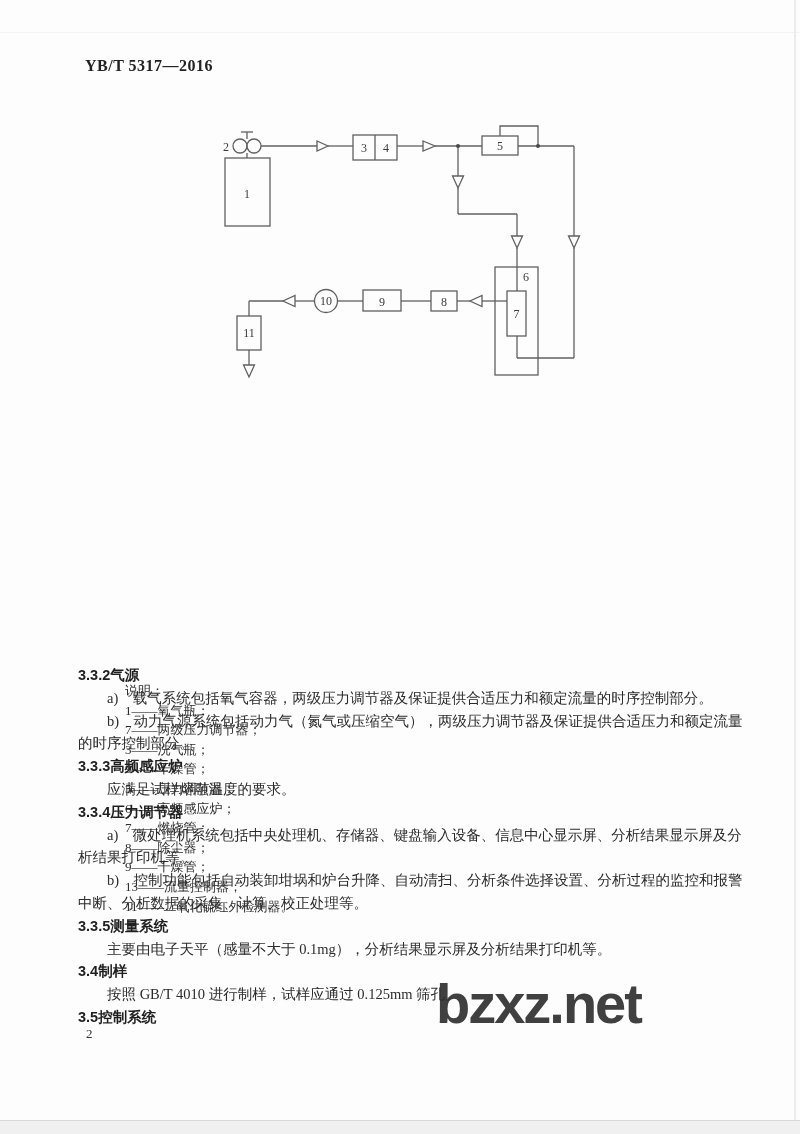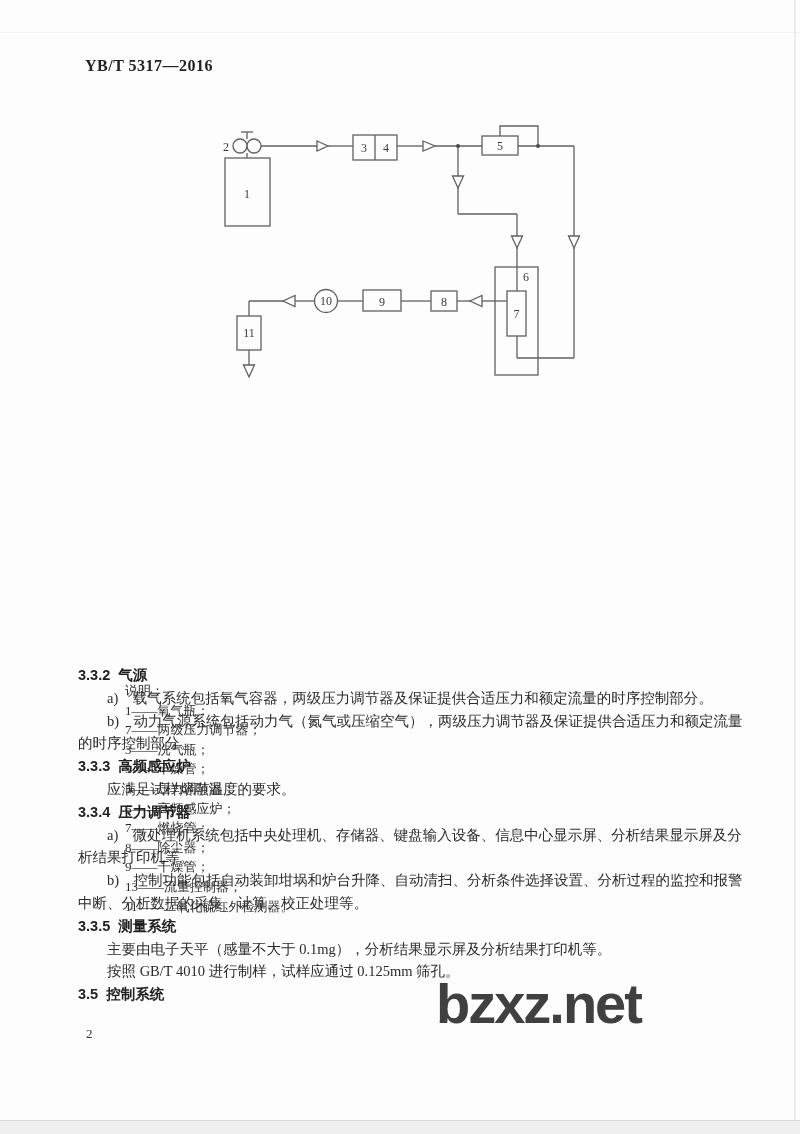--- a/index.html
+++ b/index.html
@@ -28,21 +28,21 @@
   .legend-line{white-space:nowrap;}
   .sections{
     position:absolute;left:78px;top:664px;width:668px;
     font-size:14.5px;line-height:22.8px;color:#2b2b2b;
     z-index:2;
   }
   .sec-heading{
     font-family:"Liberation Sans","DejaVu Sans",sans-serif;
     font-weight:bold;font-size:14.5px;color:#1f1f1f;
   }
-  .sec-num{margin-right:8px;}
+  .sec-num{margin-right:0;}
   .sec-para{margin:0;text-indent:2em;}
   .page-number{
     position:absolute;left:86px;top:1026px;
     font-size:13px;color:#333;z-index:2;
   }
   .watermark{
     position:absolute;left:436px;top:976px;
     font-family:"Liberation Sans","DejaVu Sans",sans-serif;
     font-weight:bold;font-size:56px;line-height:1;
     letter-spacing:-2px;color:#404040;z-index:1;
@@ -166,20 +166,21 @@
       <div class="sec-heading"><span class="sec-num">3.3.2</span><span class="sec-title">气源</span></div>
       <p class="sec-para">a)　载气系统包括氧气容器，两级压力调节器及保证提供合适压力和额定流量的时序控制部分。</p>
       <p class="sec-para">b)　动力气源系统包括动力气（氮气或压缩空气），两级压力调节器及保证提供合适压力和额定流量的时序控制部分。</p>
       <div class="sec-heading"><span class="sec-num">3.3.3</span><span class="sec-title">高频感应炉</span></div>
       <p class="sec-para">应满足试样熔融温度的要求。</p>
       <div class="sec-heading"><span class="sec-num">3.3.4</span><span class="sec-title">压力调节器</span></div>
       <p class="sec-para">a)　微处理机系统包括中央处理机、存储器、键盘输入设备、信息中心显示屏、分析结果显示屏及分析结果打印机等。</p>
       <p class="sec-para">b)　控制功能包括自动装卸坩埚和炉台升降、自动清扫、分析条件选择设置、分析过程的监控和报警中断、分析数据的采集、计算、校正处理等。</p>
       <div class="sec-heading"><span class="sec-num">3.3.5</span><span class="sec-title">测量系统</span></div>
       <p class="sec-para">主要由电子天平（感量不大于 0.1mg），分析结果显示屏及分析结果打印机等。</p>
+      <div class="sec-heading"><span class="sec-num">3.4</span><span class="sec-title">制样</span></div>
       <p class="sec-para">按照 GB/T 4010 进行制样，试样应通过 0.125mm 筛孔。</p>
       <div class="sec-heading"><span class="sec-num">3.5</span><span class="sec-title">控制系统</span></div>
     </div>
 
   
   <div class="page-number">2</div>
 
 </div>
 
 </body></html>

